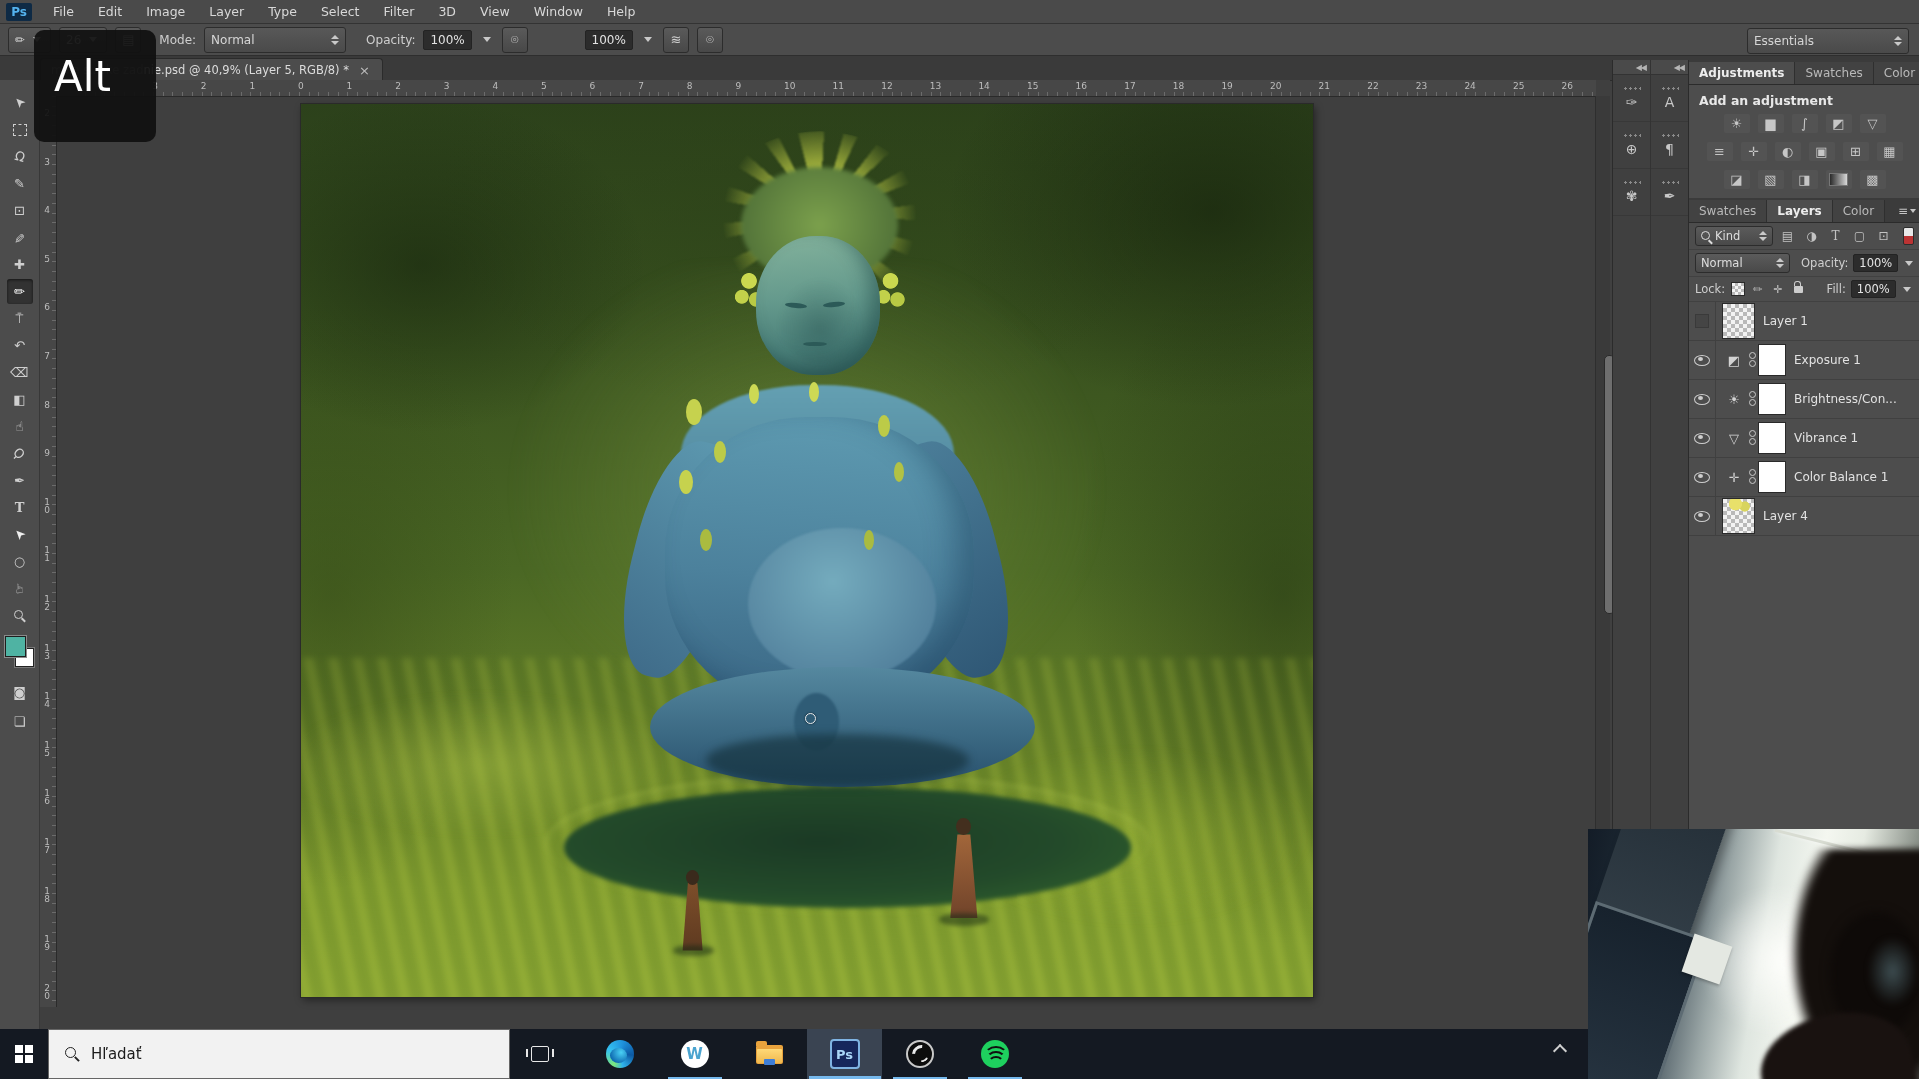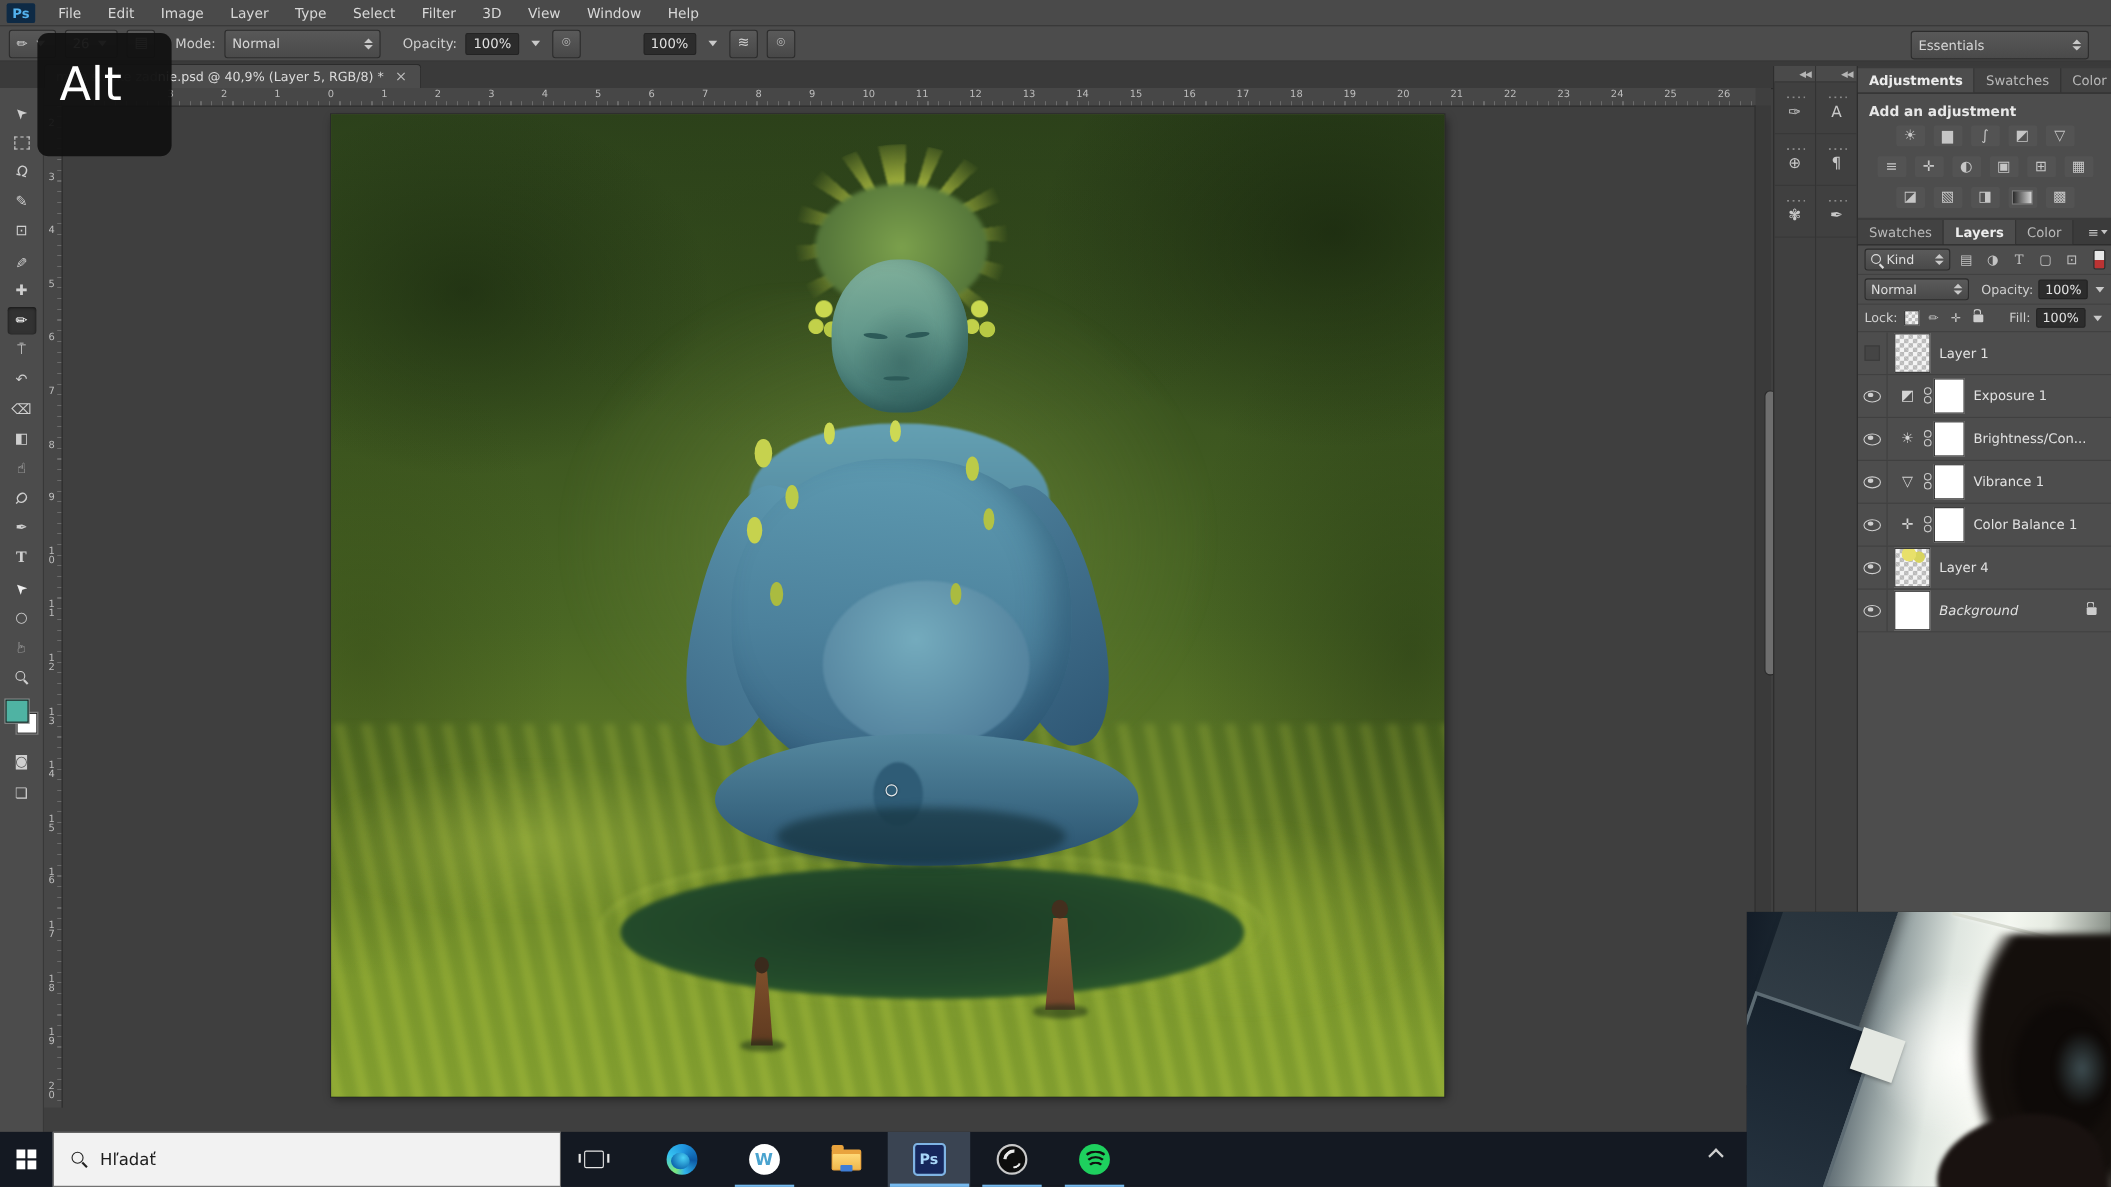--- a/index.html
+++ b/index.html
@@ -14,21 +14,21 @@
   .opt-box{height:24px;background:linear-gradient(#585858,#4a4a4a);border:1px solid #2c2c2c;border-radius:3px;display:flex;align-items:center;padding:0 6px;gap:5px;color:#d6d6d6;}
   .opt-label{font-size:12px;color:#cfcfcf;}
   .opt-value{background:#2c2c2c;border:1px solid #232323;border-radius:2px;padding:2px 6px;min-width:34px;text-align:right;font-size:12px;color:#e2e2e2;}
   .mini-btn{width:24px;height:24px;background:linear-gradient(#5a5a5a,#484848);border:1px solid #2c2c2c;border-radius:3px;display:flex;align-items:center;justify-content:center;color:#cfcfcf;font-size:13px;}
   .updown{display:flex;flex-direction:column;gap:2px;margin-left:4px;}
   .updown i{display:block;width:0;height:0;border-left:4px solid transparent;border-right:4px solid transparent;}
   .updown i.u{border-bottom:4px solid #c9c9c9;}
   .updown i.d{border-top:4px solid #c9c9c9;}
   .dd-arrow{width:14px;height:18px;display:flex;align-items:center;justify-content:center;}
   .dd-arrow i{width:0;height:0;border-left:4px solid transparent;border-right:4px solid transparent;border-top:5px solid #c9c9c9;}
-  #workspace-dd{position:absolute;right:20px;top:28px;width:148px;}
+  #workspace-dd{position:absolute;right:10px;top:28px;width:148px;}
   
   #tabbar{position:absolute;left:0;top:56px;width:1919px;height:24px;background:#3a3a3a;border-bottom:1px solid #2b2b2b;}
   #doctab{position:absolute;left:40px;top:2px;height:22px;background:#4c4c4c;border:1px solid #2b2b2b;border-bottom:none;border-radius:4px 4px 0 0;display:flex;align-items:center;padding:0 10px;gap:8px;font-size:11.5px;}
   #doctab .dim{color:#7d7d7d;}
   #doctab .title{color:#dcdcdc;}
   #doctab .close{color:#bdbdbd;font-size:13px;padding:0 2px;}
   
   #toolbar{position:absolute;left:0;top:80px;width:40px;height:949px;background:#4c4c4c;border-right:1px solid #383838;display:flex;flex-direction:column;align-items:center;padding-top:10px;box-sizing:border-box;}
   .tool{width:26px;height:25px;display:flex;align-items:center;justify-content:center;color:#cfcfcf;font-size:13px;border-radius:3px;position:relative;}
   .tool.active{background:#323232;box-shadow:inset 0 1px 3px rgba(0,0,0,.6);color:#fff;}
@@ -624,28 +624,20 @@
           <div class="mask-thumb"></div>
           <span class="layer-name">Color Balance 1</span>
         </div>
         <div class="layer-row">
           <div class="eye-cell">
             <span class="eye"></span>
           </div>
           <div class="thumb paint-yellow"></div>
           <span class="layer-name">Layer 4</span>
         </div>
-        <div class="layer-row">
-          <div class="eye-cell">
-            <span class="eye"></span>
-          </div>
-          <div class="thumb white"></div>
-          <span class="layer-name italic">Background</span>
-          <span class="row-lock"><span class="padlock"></span></span>
-        </div>
       </div>
   </div>
 
   <div id="alt-overlay">
     <span class="key">Alt</span>
   </div>
 
   <div id="taskbar">
     <div id="start-btn">
         <span class="winlogo">

